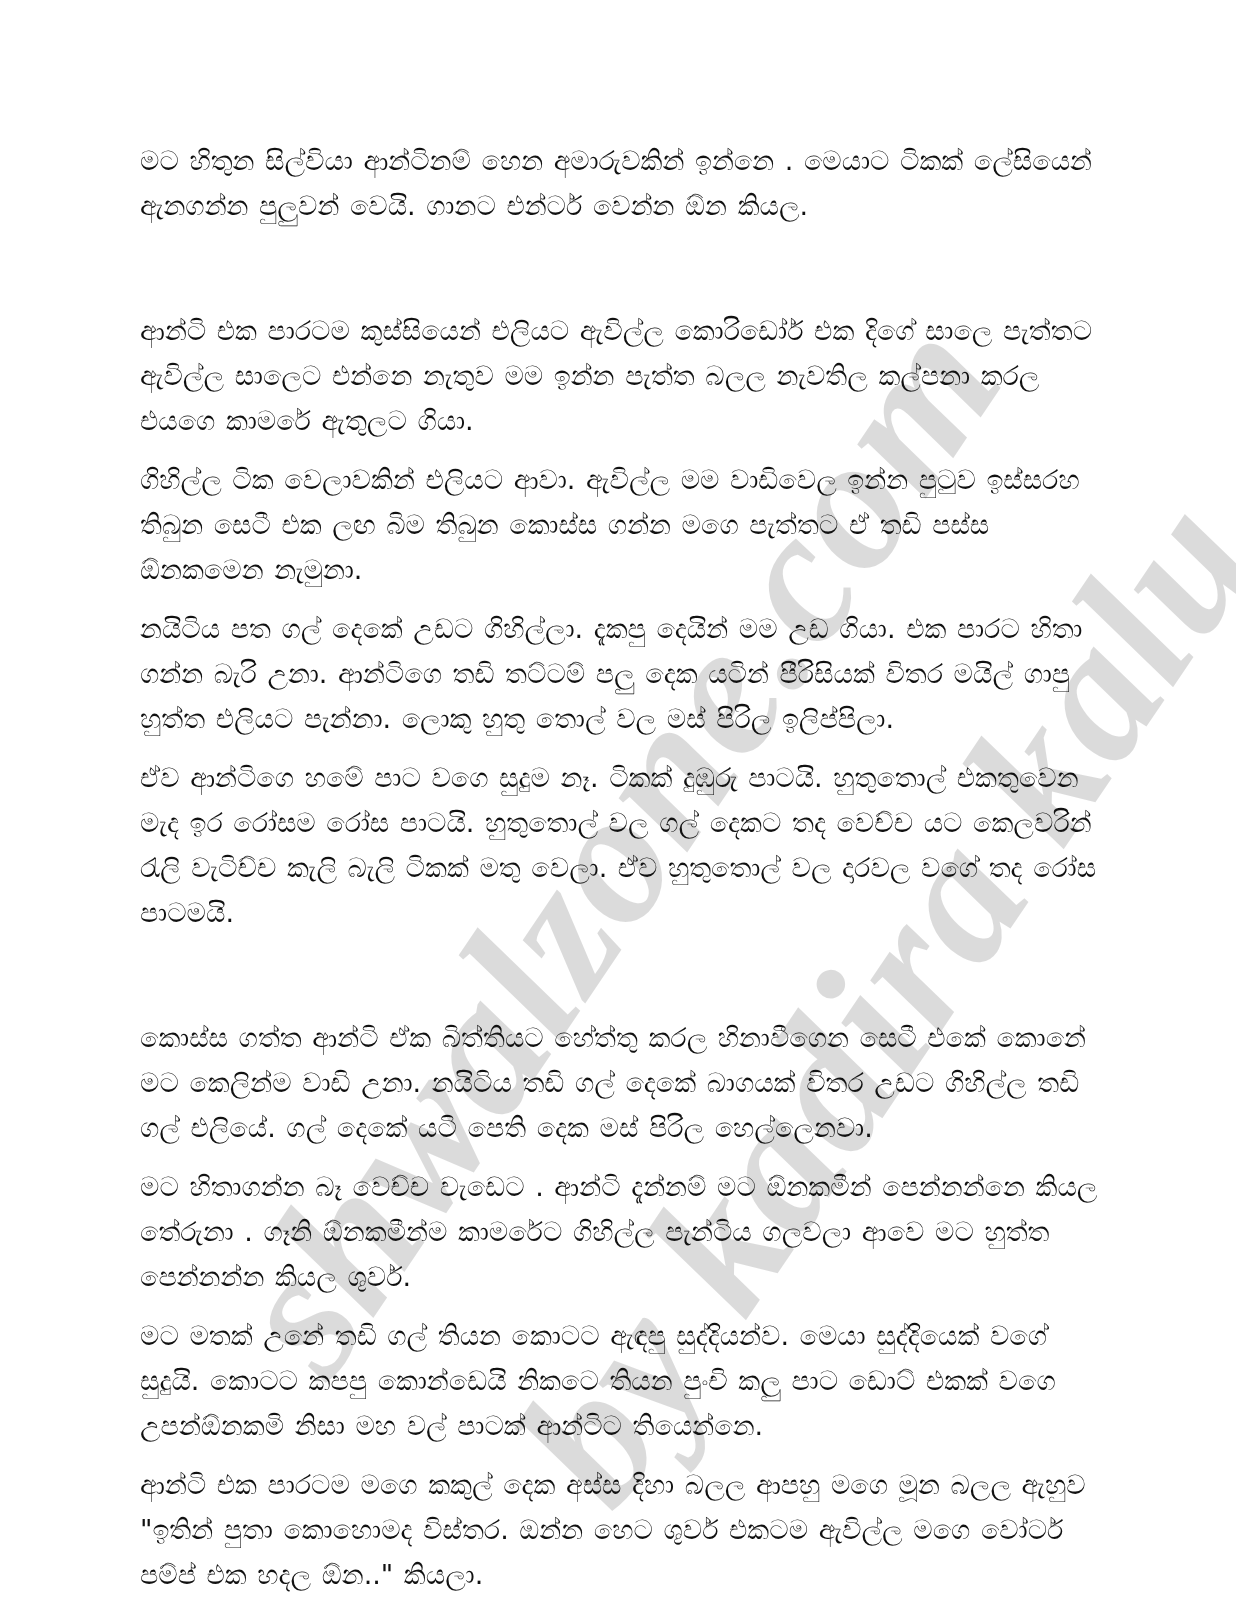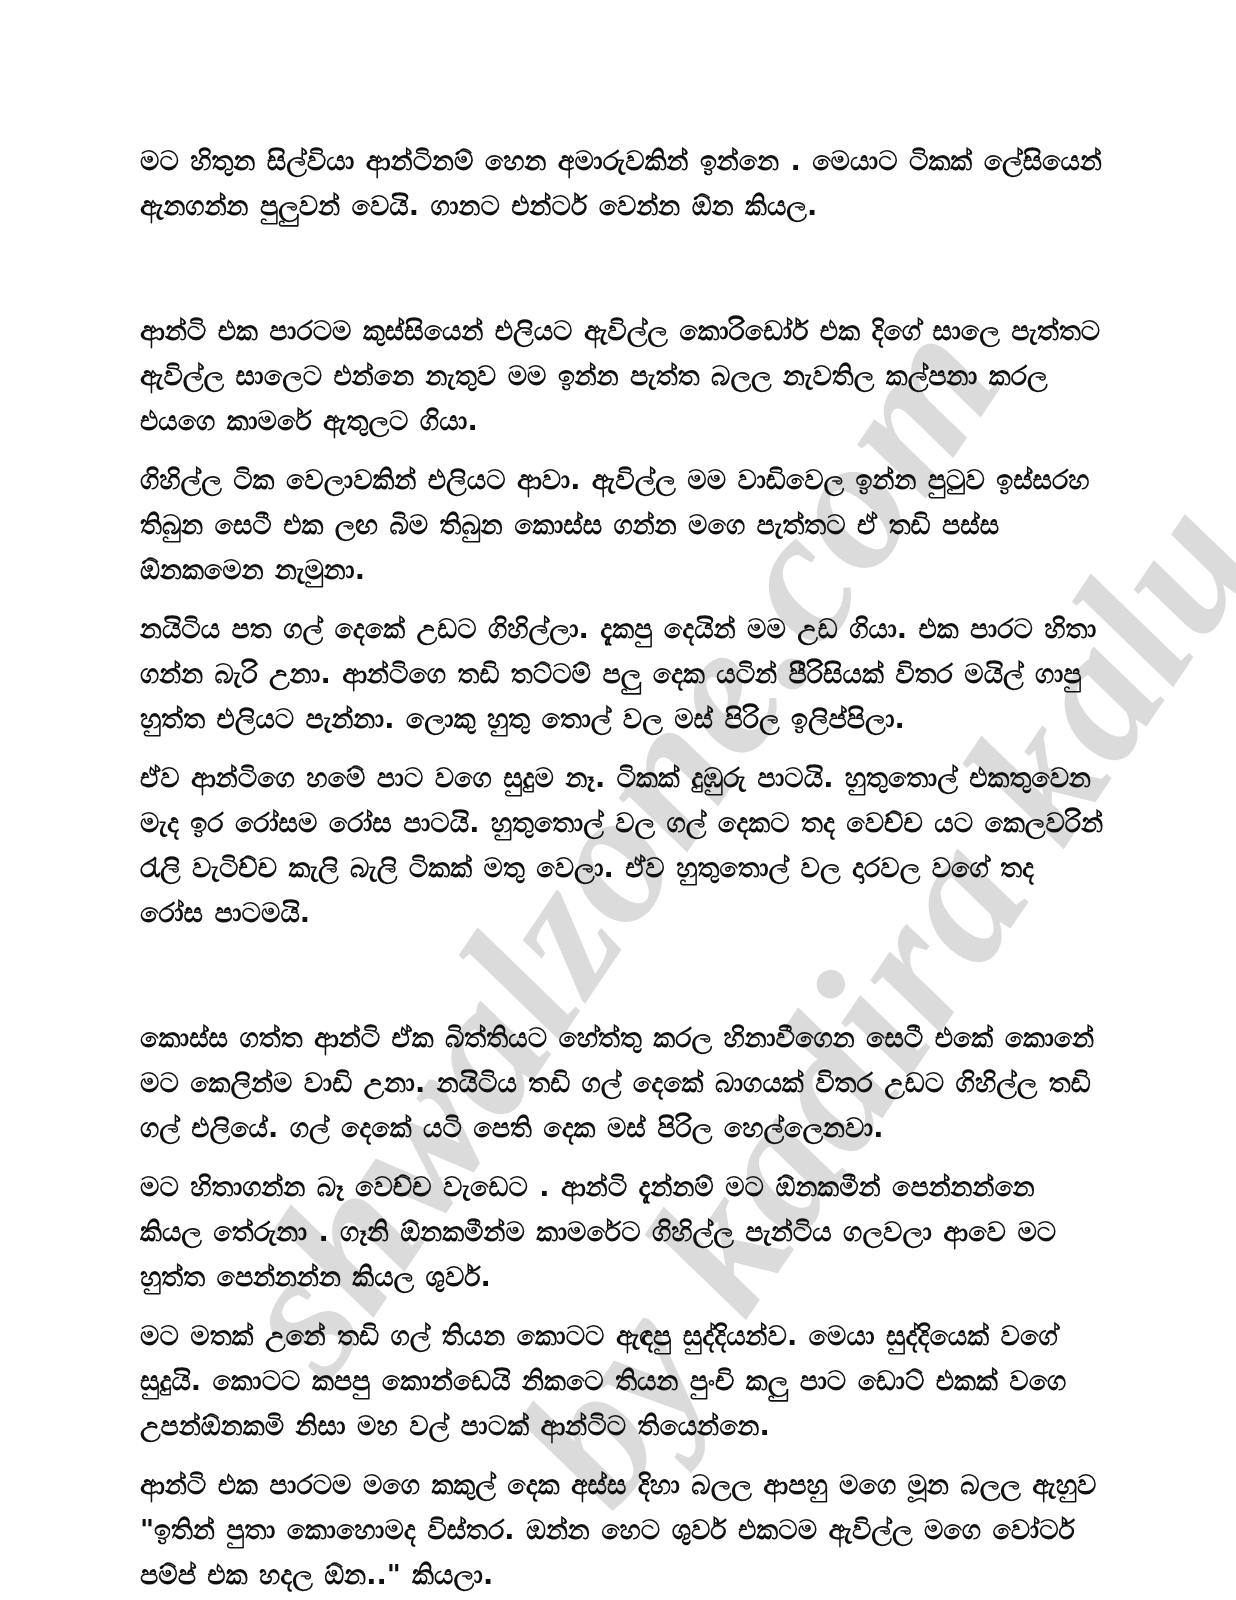--- a/index.html
+++ b/index.html
@@ -24,21 +24,21 @@
     position: absolute;
     left: 140px;
     top: 138px;
     width: 965px;
     color: #111111;
   }
   .para {
     margin: 0 0 14px 0;
     font-size: 27px;
     line-height: 45px;
-    font-weight: bold;
+    font-weight: normal;
     text-align: left;
     word-spacing: 2px;
   }
   .gap-large {
     margin-bottom: 80px;
   }
   .watermark {
     position: absolute;
     white-space: nowrap;
     font-family: "Liberation Serif", "DejaVu Serif", serif;

